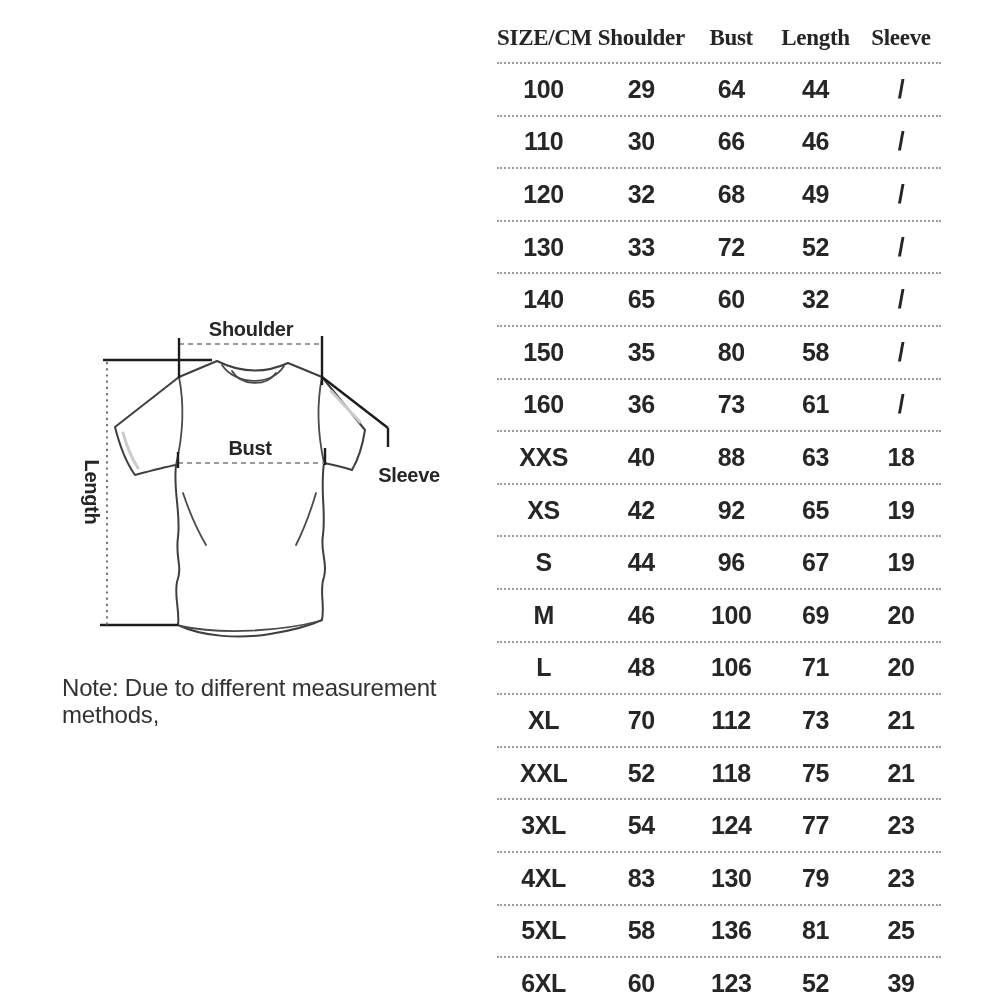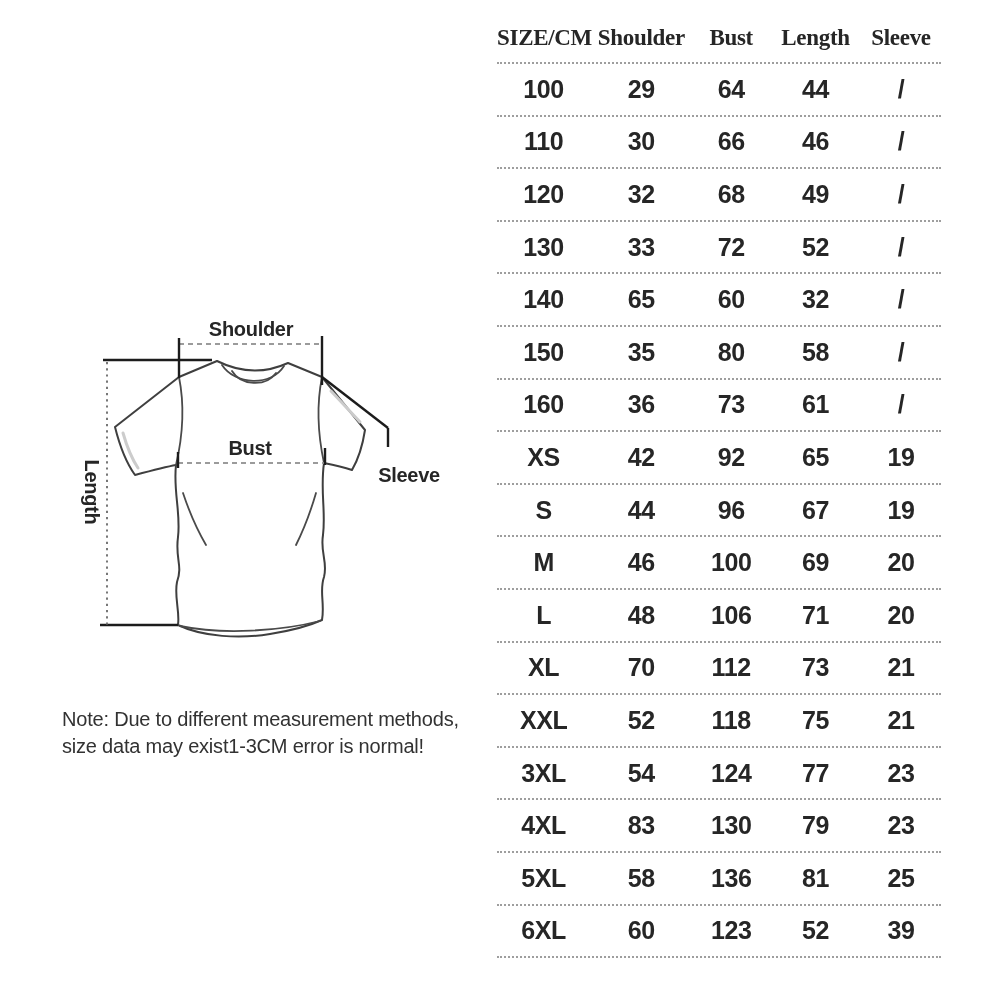--- a/index.html
+++ b/index.html
@@ -13,21 +13,21 @@
   .tshirt-svg text{font-family:"Liberation Sans",sans-serif;font-weight:bold;font-size:20px;fill:#262626;letter-spacing:-0.3px;}
   .outline{fill:#ffffff;stroke:#3f3f3f;stroke-width:2;stroke-linejoin:round;stroke-linecap:round;}
   .thin{fill:none;stroke:#4a4a4a;stroke-width:1.8;stroke-linecap:round;}
   .shade{fill:none;stroke:#cccccc;stroke-width:3;stroke-linecap:round;}
   .measure{fill:none;stroke:#1c1c1c;stroke-width:2.4;stroke-linecap:butt;}
   .dash{fill:none;stroke:#9b9b9b;stroke-width:2;stroke-dasharray:5 4;}
   .dots{fill:none;stroke:#777777;stroke-width:2;stroke-dasharray:2.2 4;}
 
   .note{
     position:absolute;left:62px;top:674px;width:420px;
-    font-size:20px;line-height:27px;color:#323232;letter-spacing:-0.2px;margin-top:32px;
+    font-size:24px;line-height:27px;color:#323232;letter-spacing:-0.2px;
   }
 
   
   .size-table{position:absolute;left:497px;top:14px;width:444px;}
   .trow{
     display:grid;grid-template-columns:21% 23% 17.5% 20.5% 18%;
     align-items:center;height:50.6px;border-bottom:2px dotted #9e9e9e;
   }
   .trow.thead{height:48px;font-family:Liberation Serif, serif;}
   .cell{display:block;text-align:center;font-weight:bold;font-size:25px;letter-spacing:-0.4px;color:#262626;}
@@ -88,21 +88,20 @@
     <path class="measure" d="M 290,153 V 170"></path>
     <text x="215" y="160" text-anchor="middle">Bust</text>
 
     <path class="measure" d="M 287,82 L 353,133"></path>
     <path class="measure" d="M 353,133 V 152"></path>
     <text x="374" y="187" text-anchor="middle">Sleeve</text>
   </svg>
 
   <div class="note">
     <div>Note: Due to different measurement methods,</div>
-    <div>size data may exist1-3CM error is normal!</div>
   </div>
 
   <div class="size-table">
     <div class="trow thead">
       <span class="cell h">SIZE/CM</span>
       <span class="cell h">Shoulder</span>
       <span class="cell h">Bust</span>
       <span class="cell h">Length</span>
       <span class="cell h">Sleeve</span>
     </div>
@@ -150,20 +149,27 @@
     <span class="cell">/</span>
   </div>
         <div class="trow">
     <span class="cell">160</span>
     <span class="cell">36</span>
     <span class="cell">73</span>
     <span class="cell">61</span>
     <span class="cell">/</span>
   </div>
         <div class="trow">
+    <span class="cell">XXS</span>
+    <span class="cell">40</span>
+    <span class="cell">88</span>
+    <span class="cell">63</span>
+    <span class="cell">18</span>
+  </div>
+        <div class="trow">
     <span class="cell">XS</span>
     <span class="cell">42</span>
     <span class="cell">92</span>
     <span class="cell">65</span>
     <span class="cell">19</span>
   </div>
         <div class="trow">
     <span class="cell">S</span>
     <span class="cell">44</span>
     <span class="cell">96</span>

